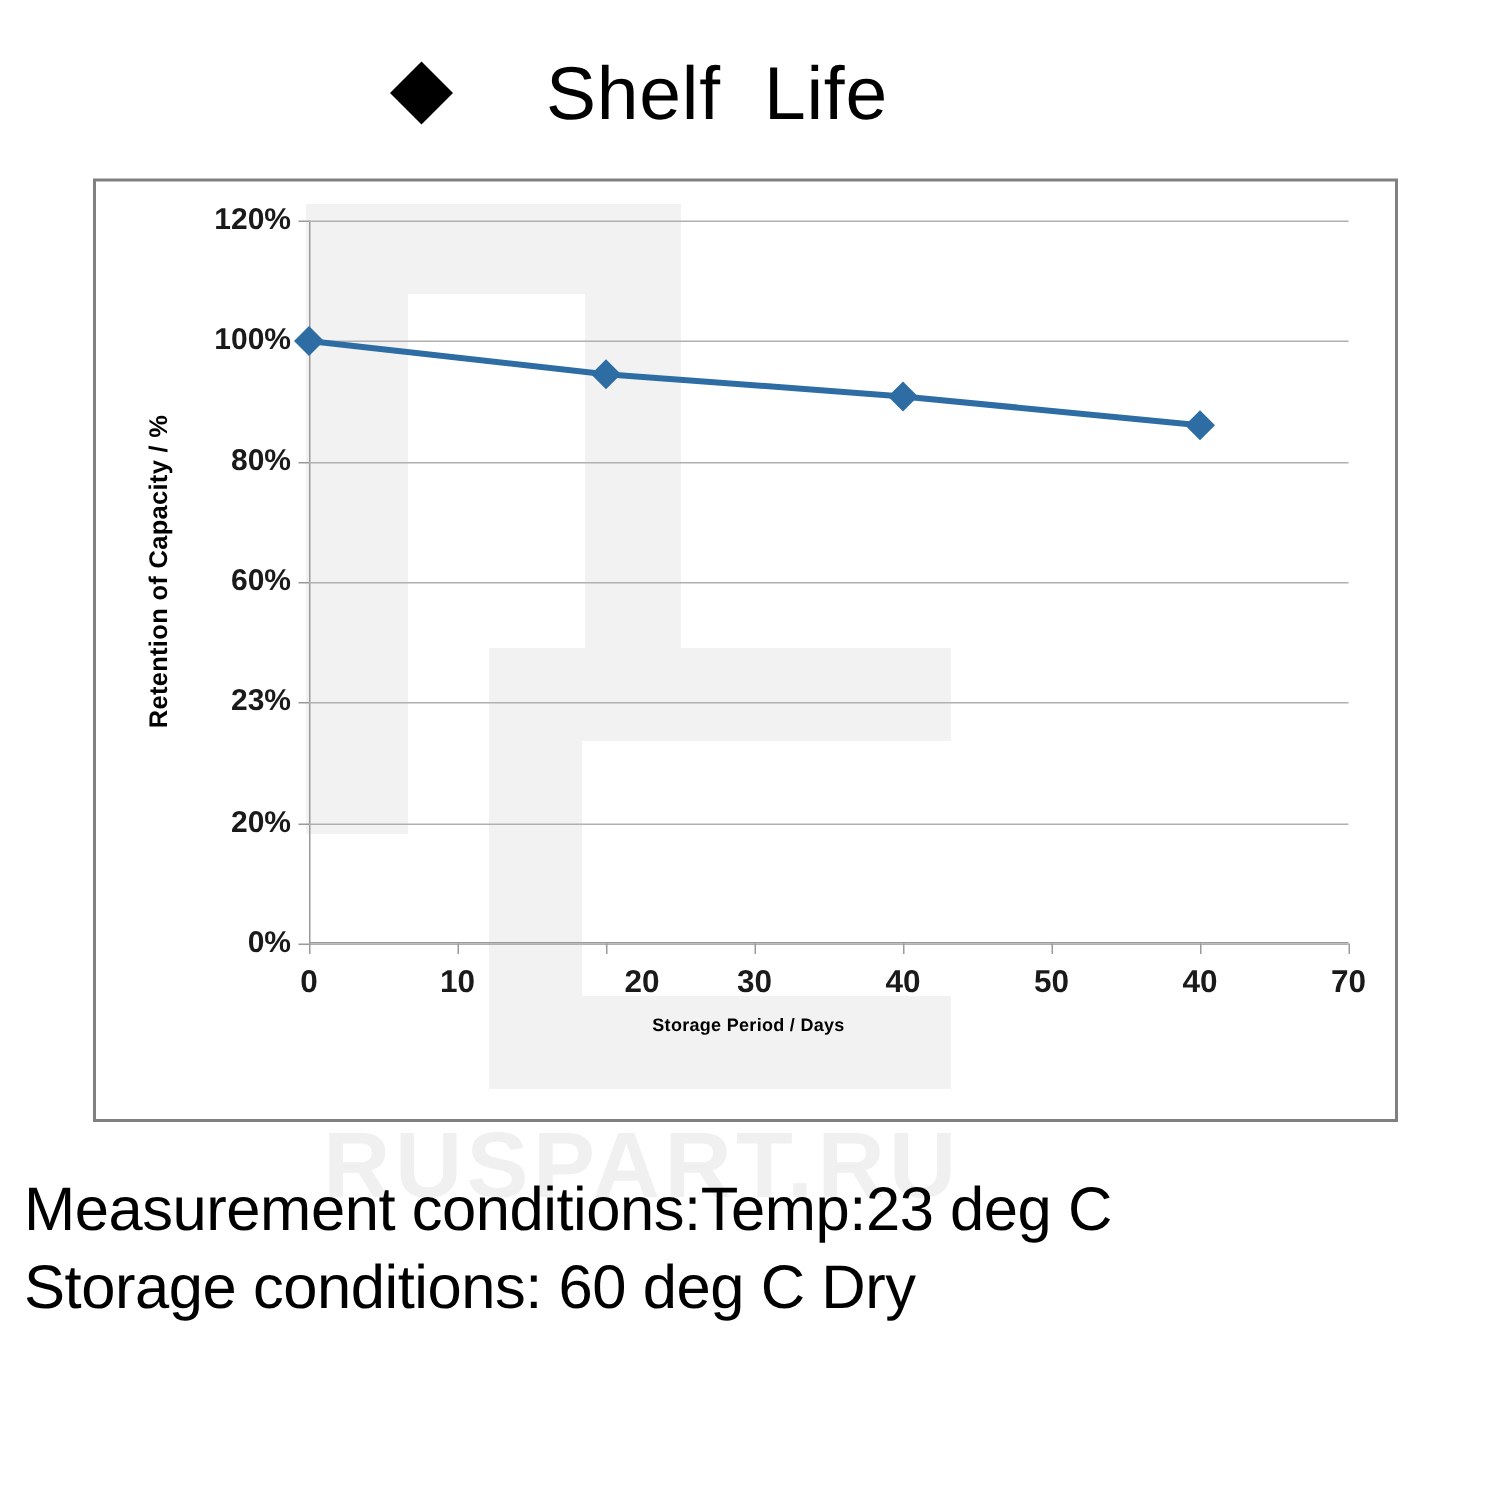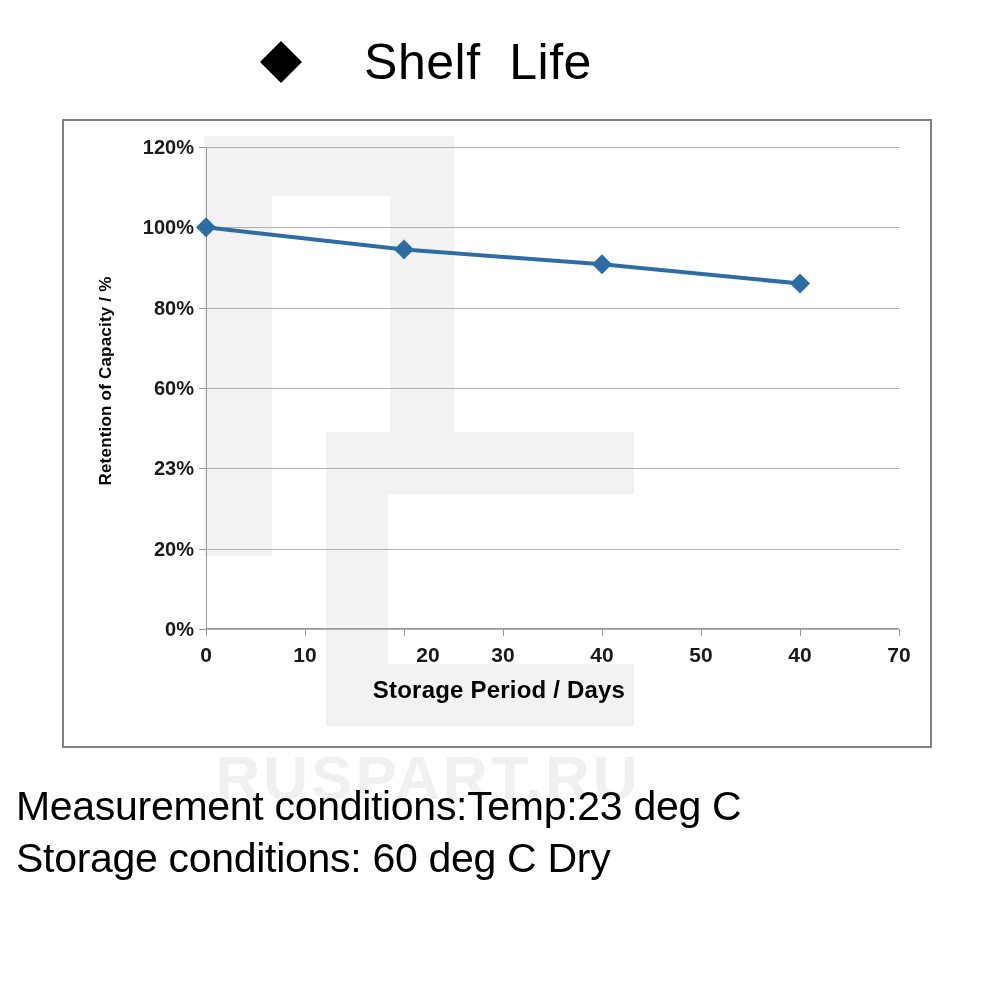--- a/index.html
+++ b/index.html
@@ -91,21 +91,21 @@
     letter-spacing: 0.2px;
     color: #000;
     white-space: nowrap;
   }
   #x-axis-title {
     position: absolute;
     left: 0;
     top: 555px;
     width: 870px;
     text-align: center;
-    font-size: 24px;
+    font-size: 12px;
     font-weight: bold;
     letter-spacing: 0.2px;
     color: #000;
   }
 
   
   #plot {
     position: absolute;
     left: 142px;   
     top: 26px;     

